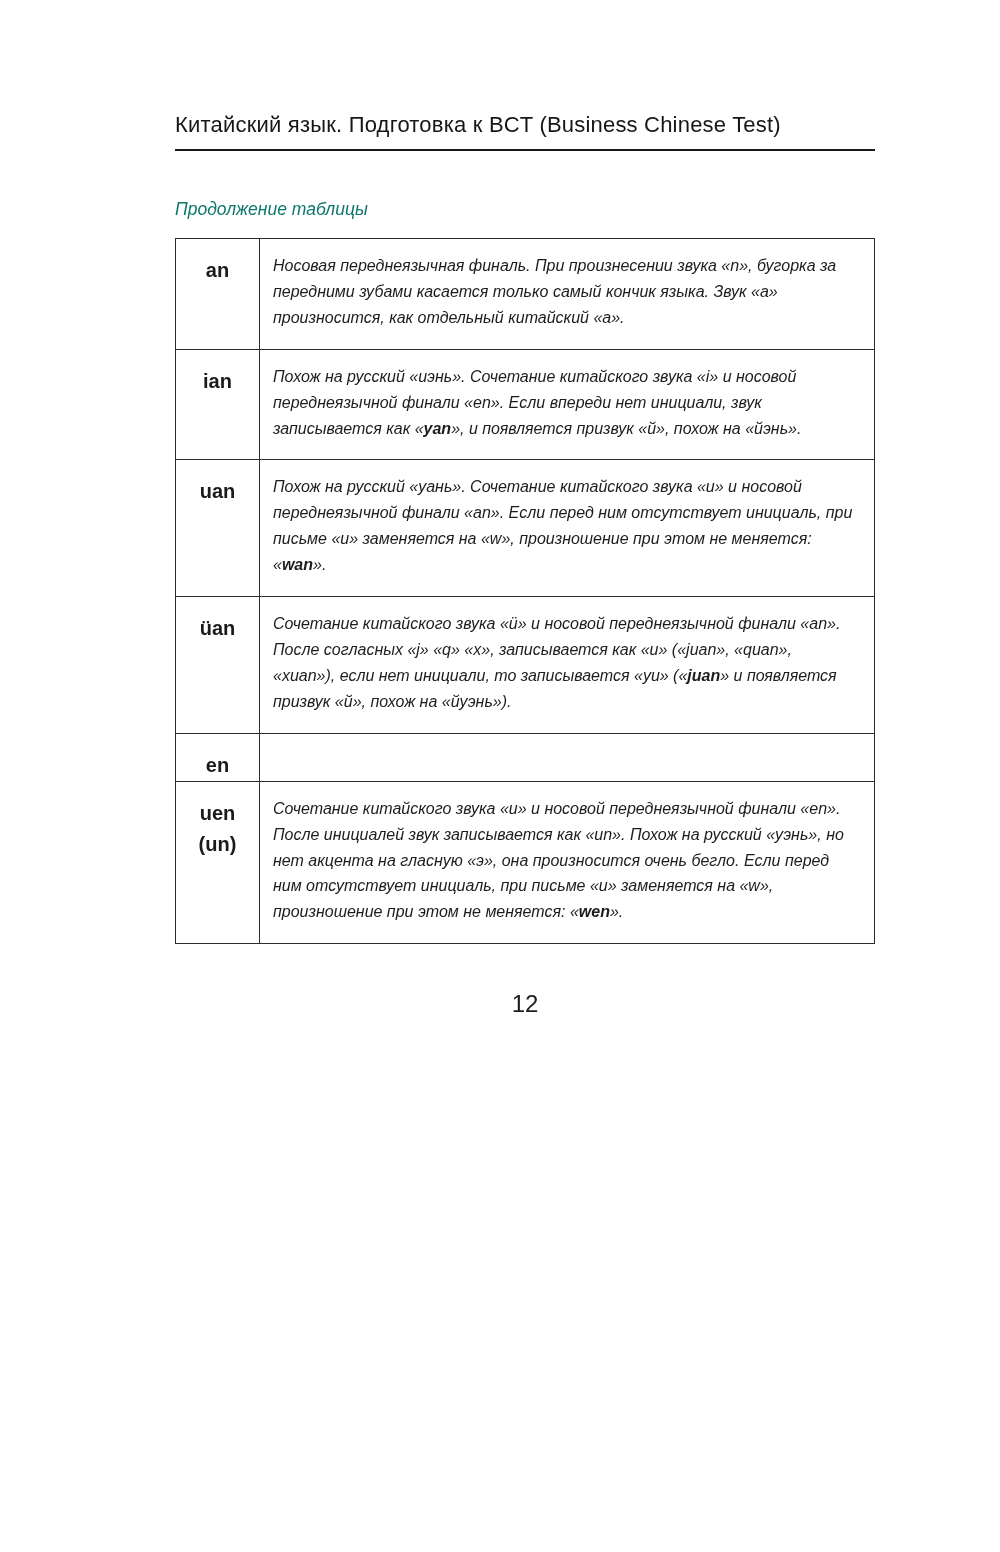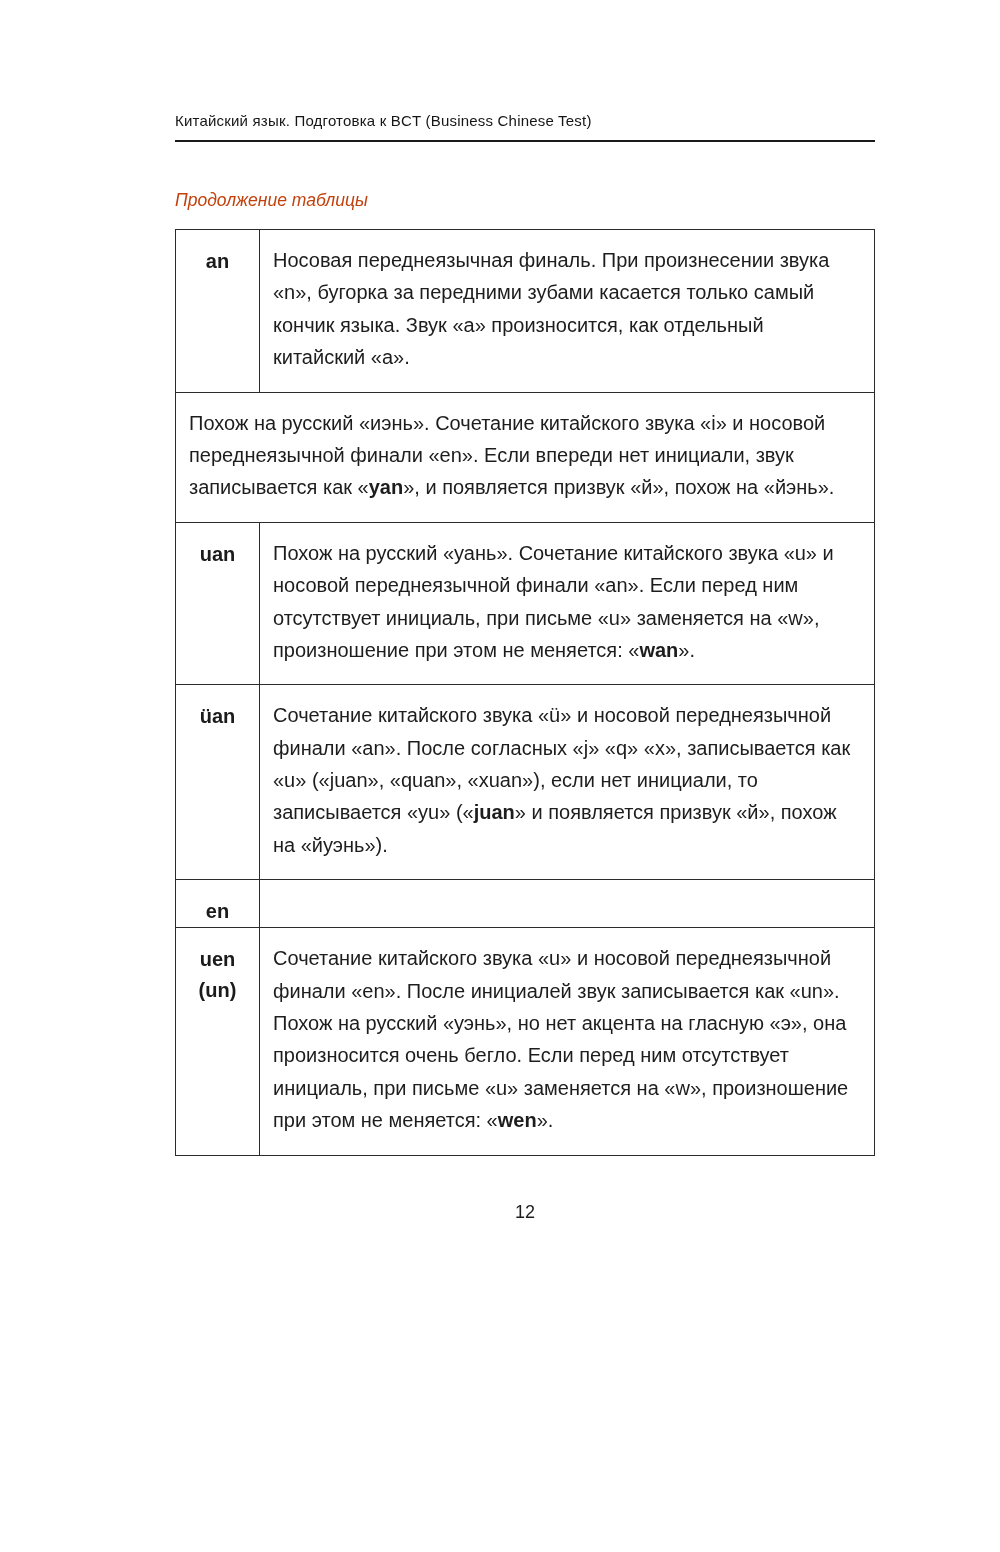--- a/index.html
+++ b/index.html
@@ -14,34 +14,34 @@
     color: #1b1b1b;
     -webkit-font-smoothing: antialiased;
   }
   .page {
     box-sizing: border-box;
     width: 700px;
     margin-left: 175px;
     padding-top: 112px;
   }
   .header-text {
-    font-size: 15px;
+    font-size: 22px;
     letter-spacing: 0.2px;
     color: #161616;
   }
   .header-rule {
     margin-top: 11px;
     border-bottom: 2px solid #1a1a1a;
     height: 0;
   }
   .caption {
     margin-top: 48px;
     font-style: italic;
     font-size: 17.5px;
-    color: #c2410c;
+    color: #0f766e;
   }
   .finals-table {
     margin-top: 18px;
     border: 1.5px solid #2b2b2b;
   }
   .row {
     display: flex;
     border-bottom: 1.5px solid #2b2b2b;
   }
   .row:last-child {
@@ -55,31 +55,32 @@
     font-weight: bold;
     font-size: 20px;
     line-height: 1.55;
     padding-top: 16px;
     white-space: pre-line;
   }
   .cell-desc {
     flex: 1;
     box-sizing: border-box;
     padding: 14px 16px 18px 13px;
-    font-size: 20px;
+    font-size: 16px;
     line-height: 1.62;
     color: #1d1d1d;
+    font-style: italic;
   }
   .cell-desc b {
     font-weight: bold;
   }
   .page-number {
     margin-top: 46px;
     text-align: center;
-    font-size: 18px;
+    font-size: 24px;
     color: #1d1d1d;
     padding-bottom: 60px;
   }
 </style>
 </head>
 <body>
 
 <div class="page">
 
   <header>
@@ -88,20 +89,21 @@
   </header>
 
   <div class="caption">Продолжение таблицы</div>
 
   <div class="finals-table" id="finals-table">
       <div class="row">
         <div class="cell-label">an</div>
         <div class="cell-desc"><span>Носовая переднеязычная финаль. При произнесении звука «n», бугорка за передними зубами касается только самый кончик языка. Звук «a» произносится, как отдельный китайский «a».</span></div>
       </div>
       <div class="row">
+        <div class="cell-label">ian</div>
         <div class="cell-desc"><span>Похож на русский «иэнь». Сочетание китайского звука «i» и носовой переднеязычной финали «en». Если впереди нет инициали, звук записывается как «</span><b>yan</b><span>», и появляется призвук «й», похож на «йэнь».</span></div>
       </div>
       <div class="row">
         <div class="cell-label">uan</div>
         <div class="cell-desc"><span>Похож на русский «уань». Сочетание китайского звука «u» и носовой переднеязычной финали «an». Если перед ним отсутствует инициаль, при письме «u» заменяется на «w», произношение при этом не меняется: «</span><b>wan</b><span>».</span></div>
       </div>
       <div class="row">
         <div class="cell-label">üan</div>
         <div class="cell-desc"><span>Сочетание китайского звука «ü» и носовой переднеязычной финали «an». После согласных «j» «q» «x», записывается как «u» («juan», «quan», «xuan»), если нет инициали, то записывается «yu» («</span><b>juan</b><span>» и появляется призвук «й», похож на «йуэнь»).</span></div>
       </div>

